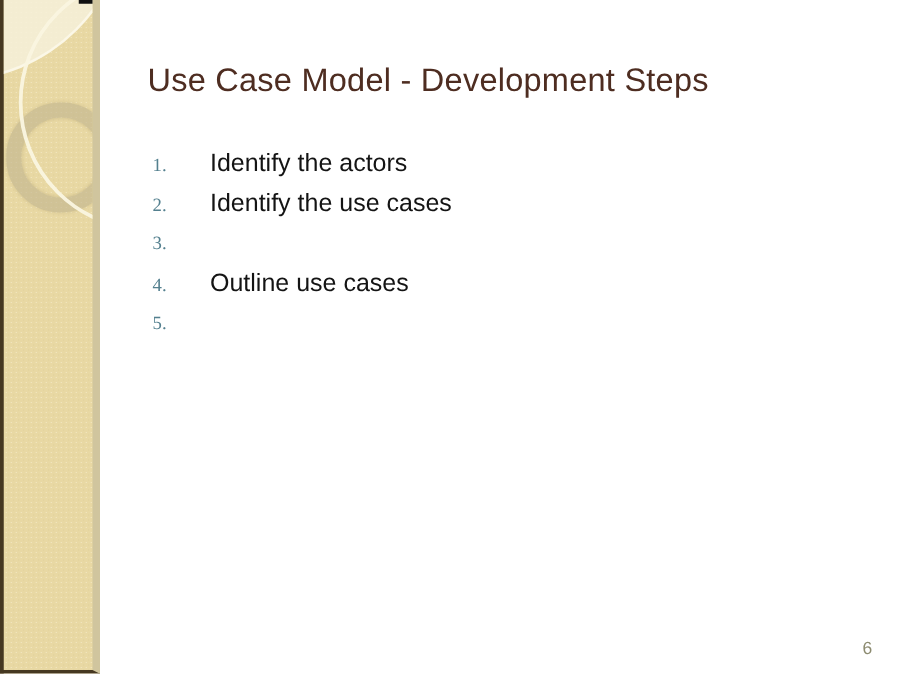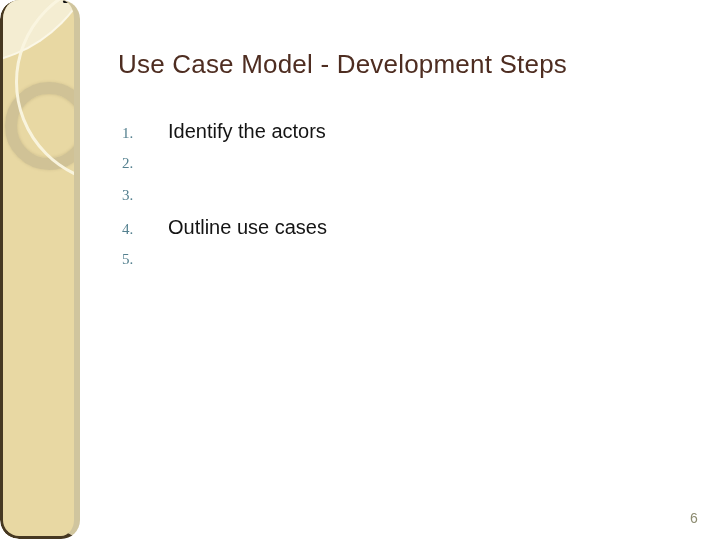--- a/index.html
+++ b/index.html
@@ -1,15 +1,15 @@
 <!DOCTYPE html>
 <html style="--background: #ffffff; --title: #4e2d21; --step_number: #54808f; --step_text: #141414; --page_number: #8c8b70; --sidebar_base: #e8d8a3; --sidebar_border_right: #d0c59e; --sidebar_edge_dark: #463821;"><head>
 <meta charset="utf-8">
 <style>
-  * { margin: 0; padding: 0; box-sizing: border-box; border-radius: 19px; }
+  * { margin: 0; padding: 0; box-sizing: border-box; }
   html, body { background: #ffffff; }
 
   .slide {
     position: relative;
     width: 719px;
     height: 539px;
     background: var(--background, #ffffff);
     overflow: hidden;
     font-family: "Liberation Sans", sans-serif;
   }
@@ -117,20 +117,21 @@
 
   <h1 class="slide-title">Use Case Model - Development Steps</h1>
 
   <ol class="steps-list">
     <li>
       <span class="step-num">1.</span>
       <span class="step-text">Identify the actors</span>
     </li>
     <li>
       <span class="step-num">2.</span>
+      <span class="step-text">Identify the use cases</span>
     </li>
     <li>
       <span class="step-num">3.</span>
     </li>
     <li>
       <span class="step-num">4.</span>
       <span class="step-text">Outline use cases</span>
     </li>
     <li>
       <span class="step-num">5.</span>

